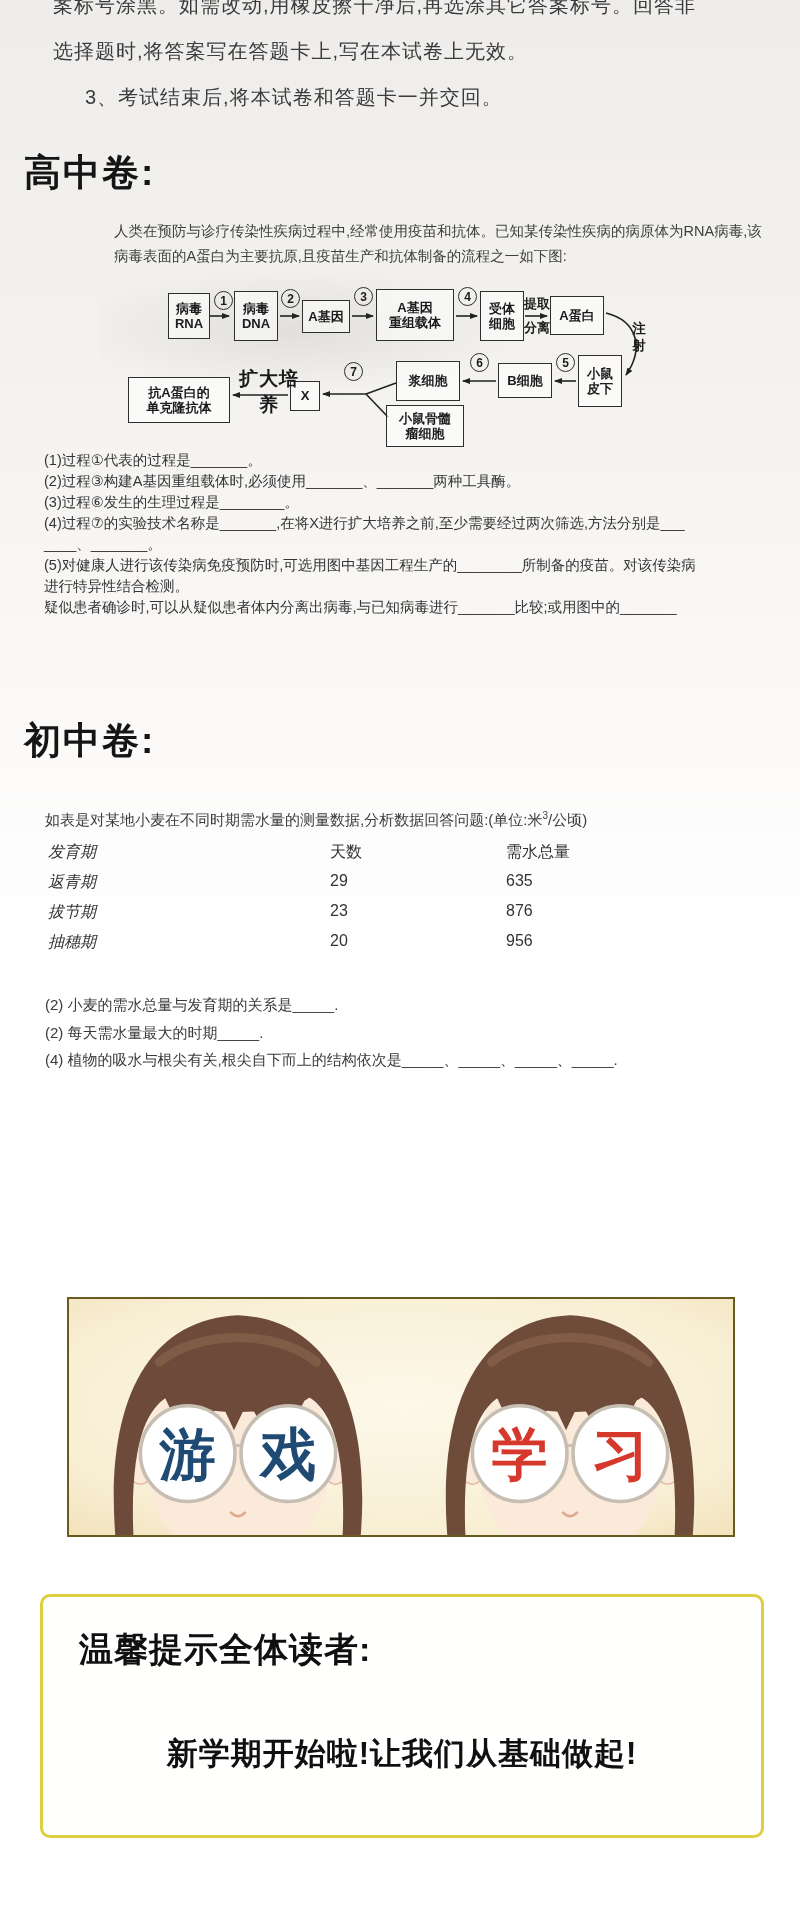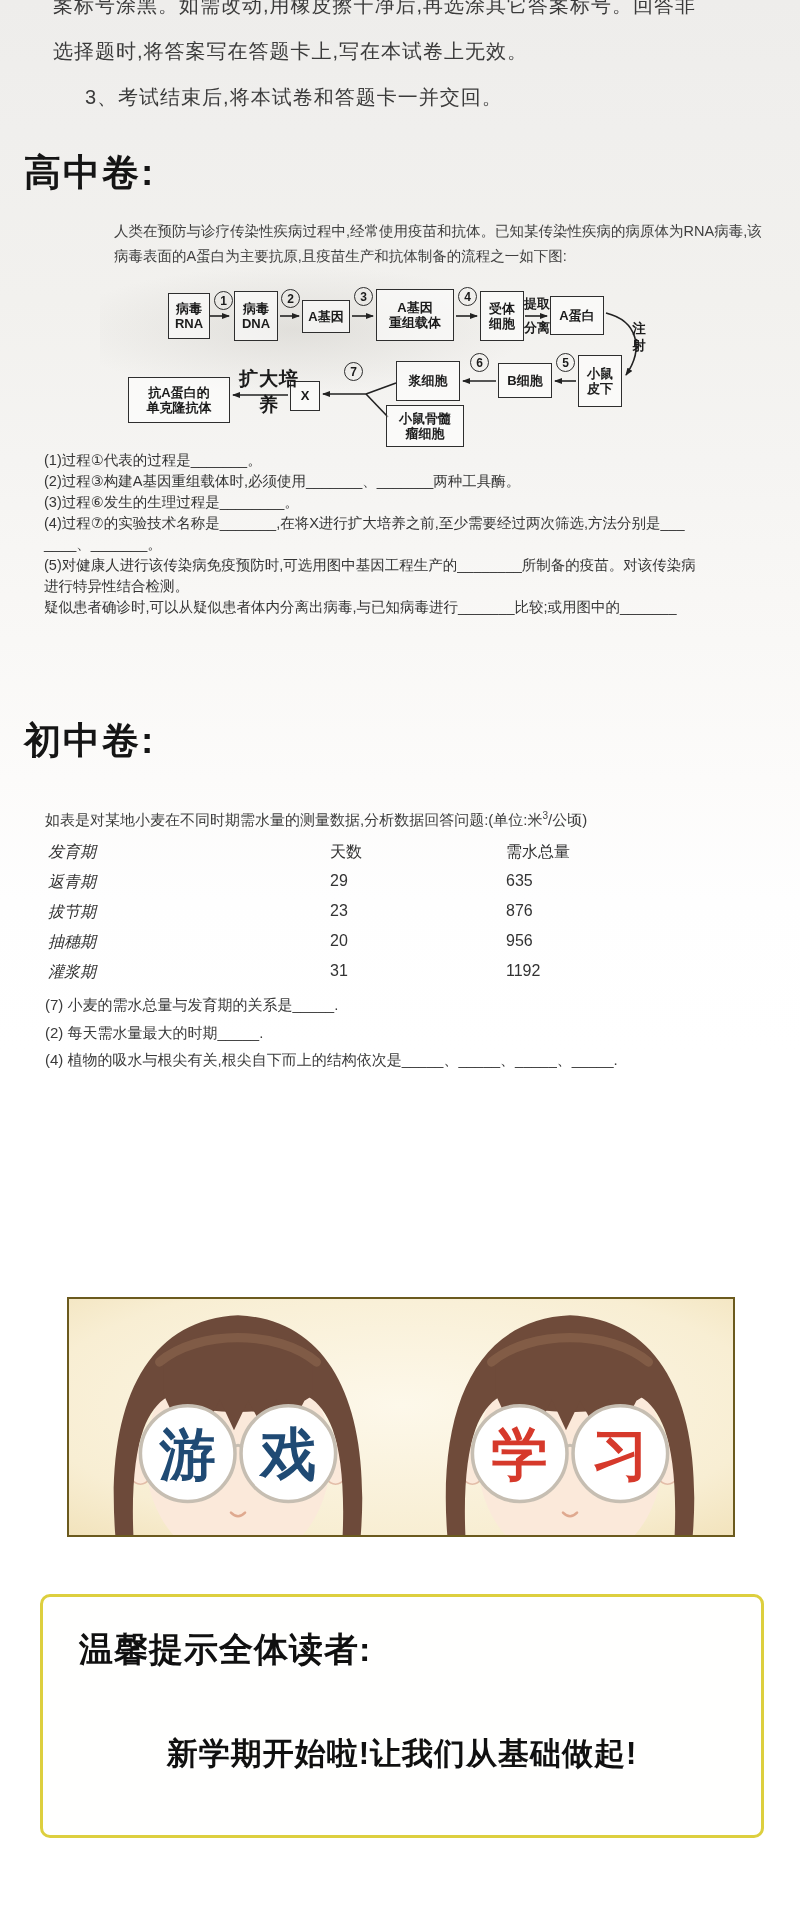--- a/index.html
+++ b/index.html
@@ -176,29 +176,24 @@
     <div class="t-row">
       <span class="t-c1">拔节期</span>
       <span class="t-c2">23</span>
       <span class="t-c3">876</span>
     </div>
     <div class="t-row">
       <span class="t-c1">抽穗期</span>
       <span class="t-c2">20</span>
       <span class="t-c3">956</span>
     </div>
-    <div class="t-row">
-      <span class="t-c1">灌浆期</span>
-      <span class="t-c2">31</span>
-      <span class="t-c3">1192</span>
-    </div>
   </div>
 
   <div class="ms-questions">
-    <div>(7) 小麦的需水总量与发育期的关系是_____.</div>
+    <div>(2) 小麦的需水总量与发育期的关系是_____.</div>
     <div>(2) 每天需水量最大的时期_____.</div>
     <div>(4) 植物的吸水与根尖有关,根尖自下而上的结构依次是_____、_____、_____、_____.</div>
   </div>
 
   <div class="cartoon">
     <svg viewBox="0 0 660 232" preserveAspectRatio="none">
       <defs>
         <radialGradient id="bgGrad" cx="50%" cy="45%" r="78%">
           <stop offset="0%" stop-color="#fdf8ea"></stop>
           <stop offset="70%" stop-color="#f8eed3"></stop>

